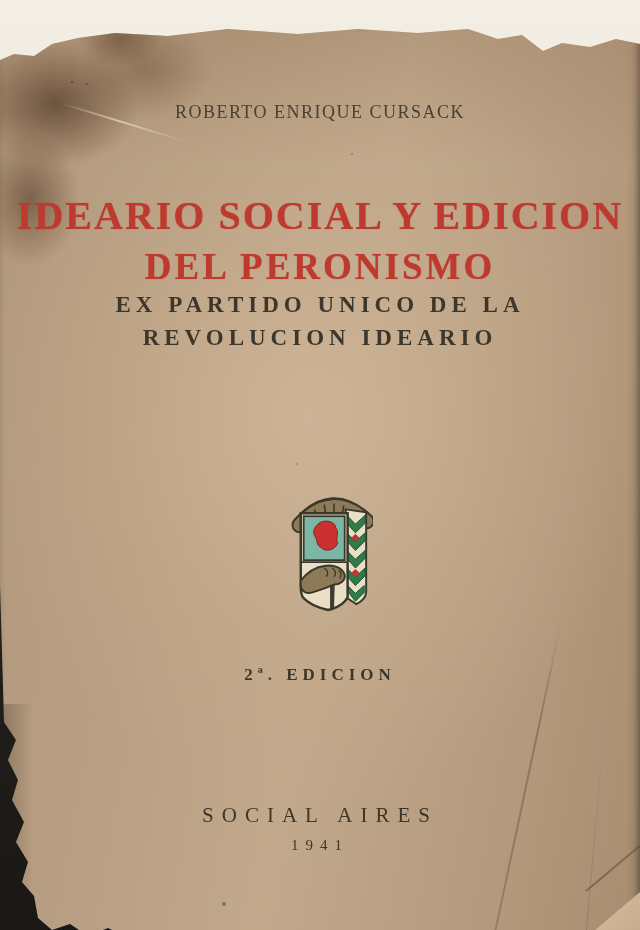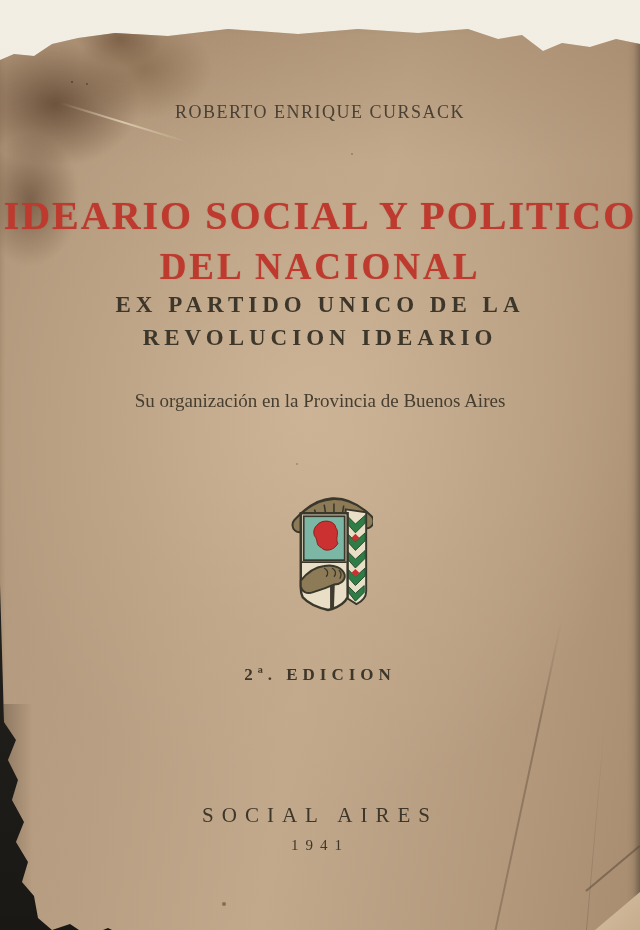--- a/index.html
+++ b/index.html
@@ -91,30 +91,29 @@
     <div class="overlay crease-br"></div>
     <div class="overlay crease-br2"></div>
     <div class="overlay fold-br"></div>
     <div class="overlay fold-line"></div>
     <div class="overlay specks"></div>
     <div class="overlay edge-left-wear"></div>
 
     <div class="txt author">ROBERTO ENRIQUE CURSACK</div>
 
     <div class="txt title">
-      <div class="l1">IDEARIO SOCIAL Y POLITICO</div>
-      <div class="l2">DEL NACIONAL</div>
+      <div class="l1">IDEARIO SOCIAL Y EDICION</div>
+      <div class="l2">DEL PERONISMO</div>
     </div>
 
     <div class="txt subtitle">
       <div class="l1">EX PARTIDO UNICO DE LA</div>
       <div class="l2">REVOLUCION IDEARIO</div>
     </div>
 
-    <div class="txt tagline">Su organización en la Provincia de Buenos Aires</div>
 
     <div class="emblem">
       <svg viewBox="0 0 84 132" width="82" height="131">
 
         <g>
           <path d="M9,44 Q42,6 77,40" fill="none" stroke="#3a372b" stroke-width="17" stroke-linecap="round"></path>
           <path d="M9,44 Q42,8 77,40" fill="none" stroke="#8d7b57" stroke-width="13" stroke-linecap="round"></path>
           <path d="M14,36 L20,46 M24,28 L28,40 M34,23 L36,36 M44,22 L44,35 M54,24 L52,37 M63,29 L59,41 M71,36 L65,46" stroke="#3a372b" stroke-width="1.6" fill="none"></path>
         </g>
 

